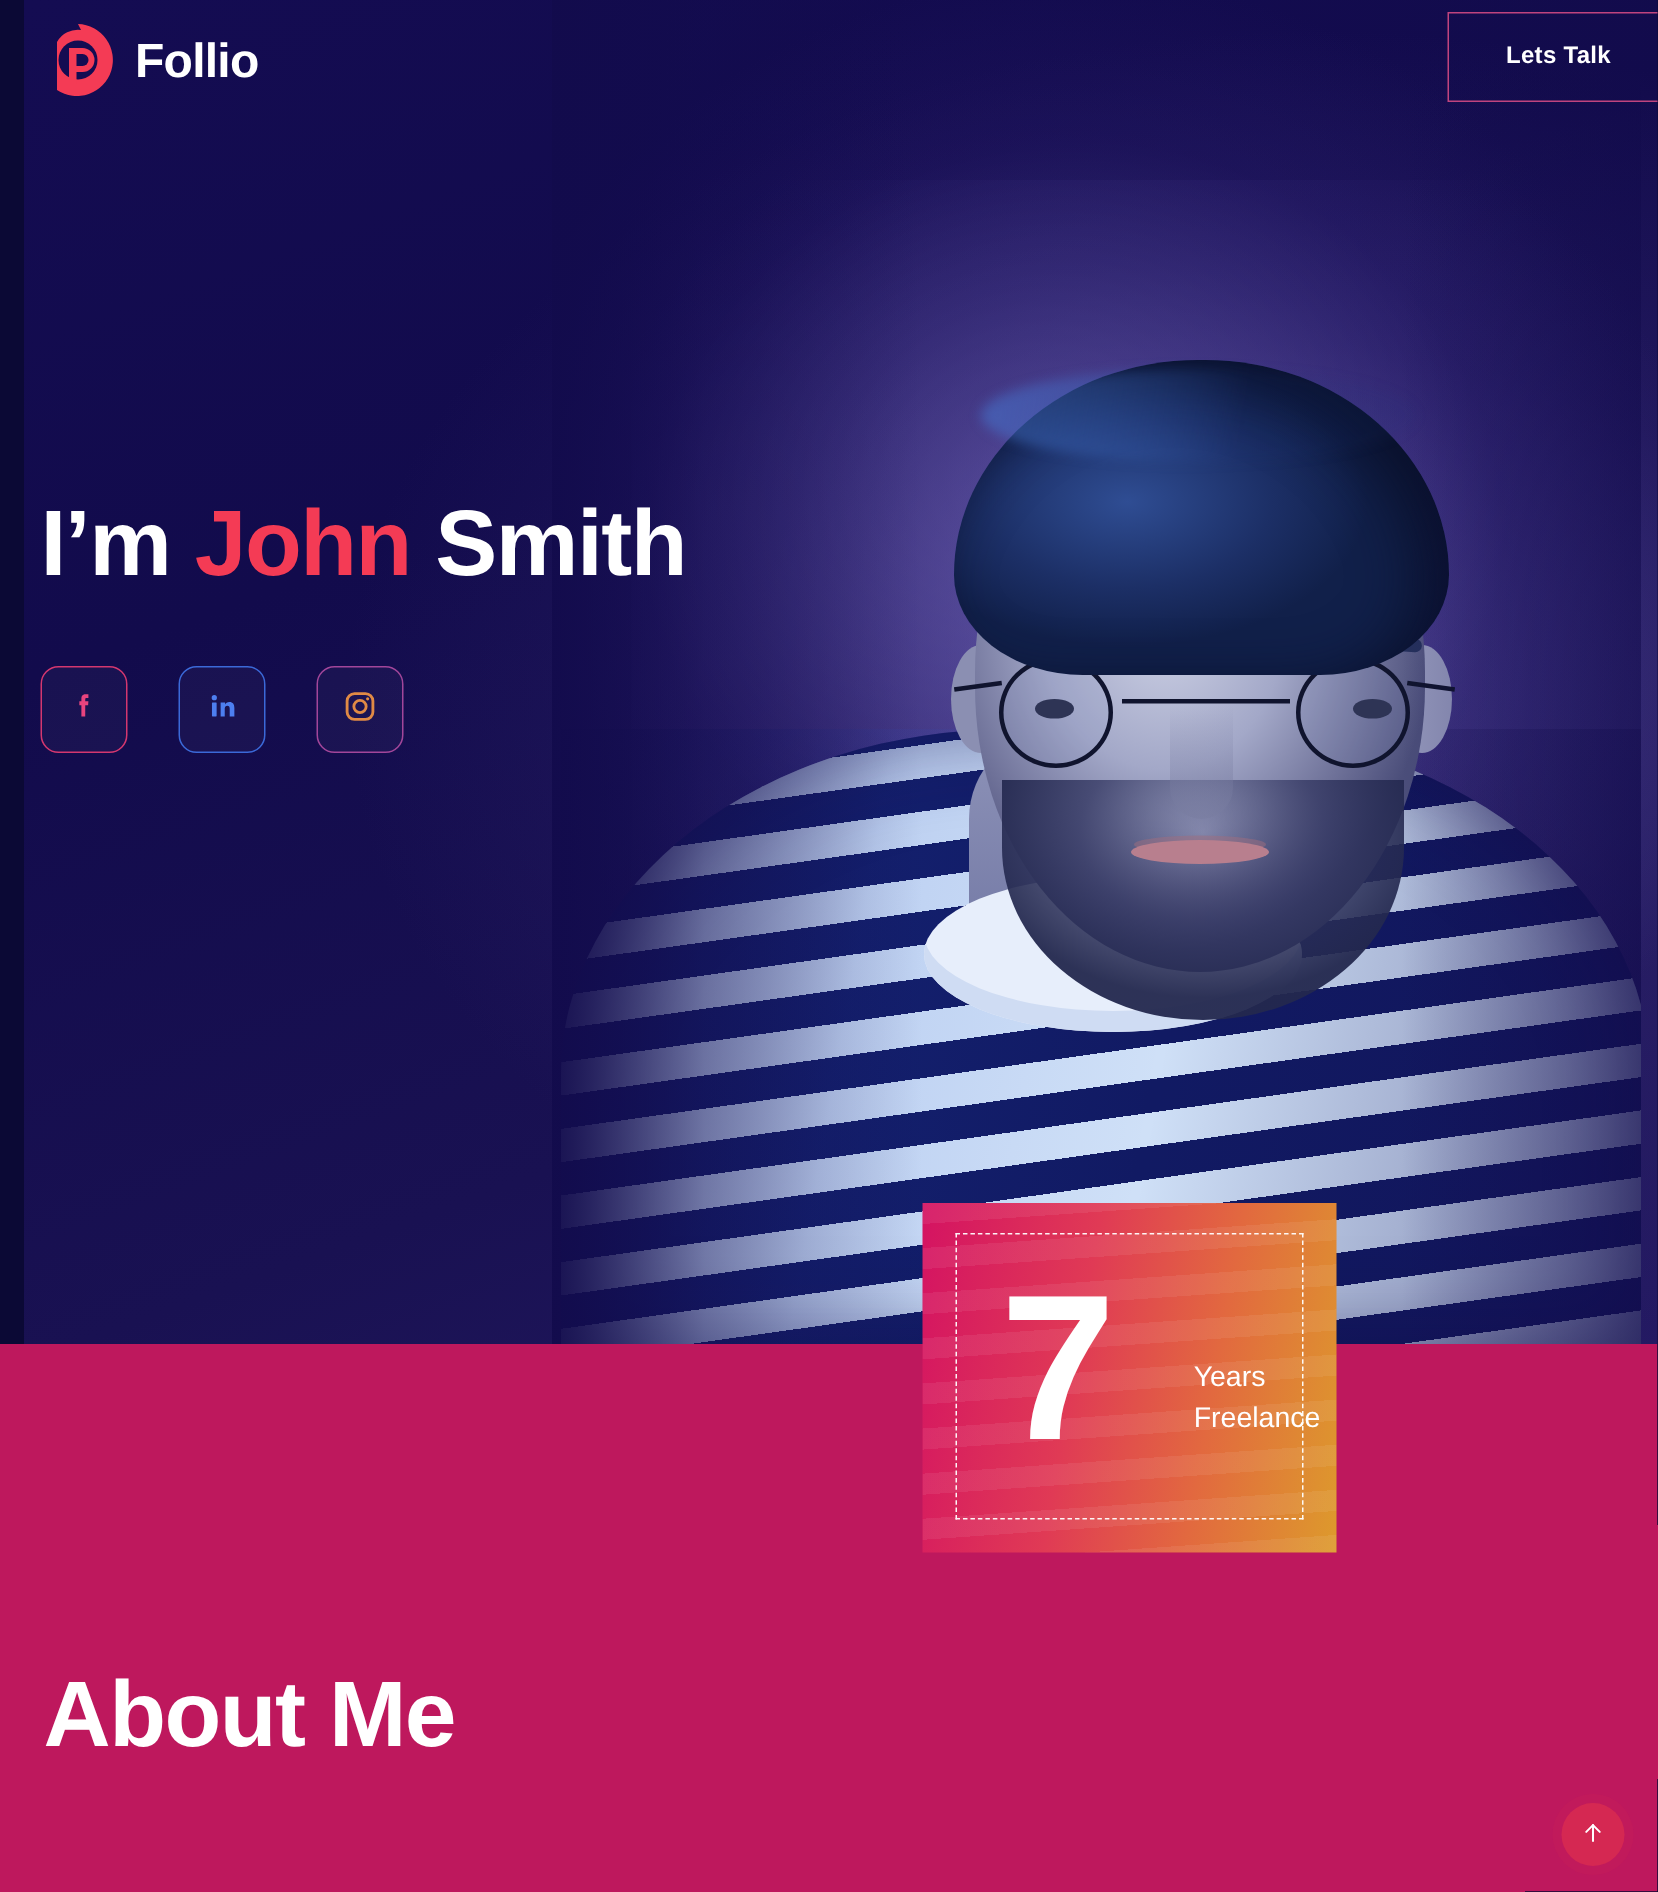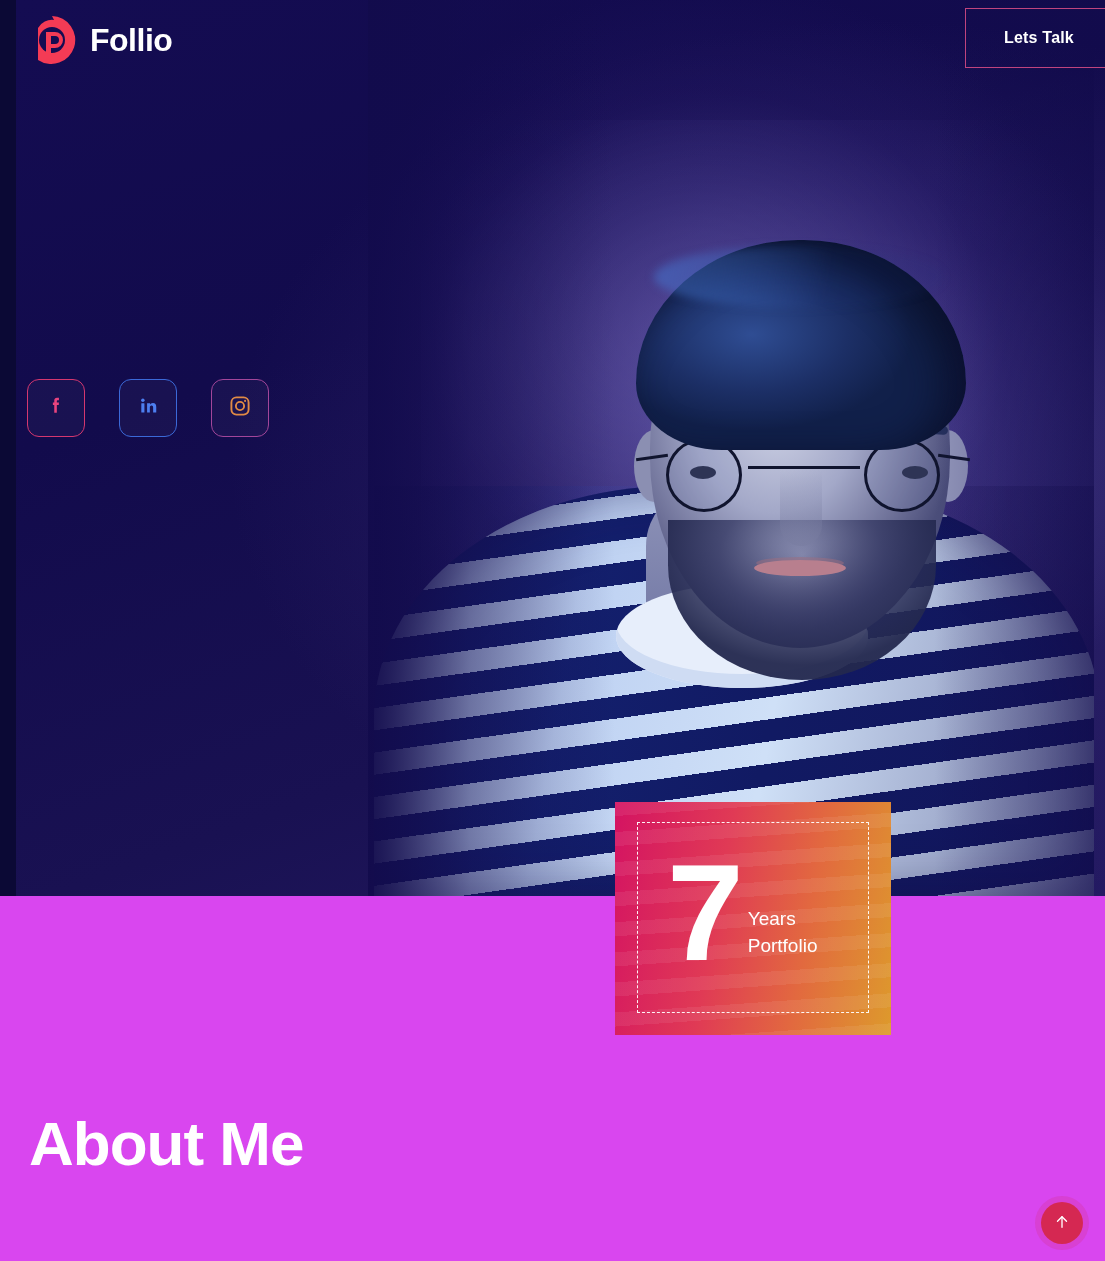--- a/index.html
+++ b/index.html
@@ -189,26 +189,26 @@
     border:1px dashed rgba(255,255,255,0.95);
   }
   .exp-inner {
     position:absolute; inset:0; display:flex; align-items:center;
     padding-left:52px; gap:8px;
   }
   .exp-num {
     font-size:138px; font-weight:bold; line-height:0.78; color:#fff;
     letter-spacing:-4px; transform:translateY(-6px);
   }
-  .exp-text { font-size:19px; line-height:1.42; color:#fff; transform:translateY(14px); }
+  .exp-text { font-size:19px; line-height:1.42; color:#fff; transform:translateY(14px);margin-left:48px; }
 
   
   .about {
     position:absolute; left:0; top:896px; width:1105px; height:365px;
-    background:#d946ef;
+    background:#be185d;
   }
   .about-title {
     position:absolute; left:29px; top:212px;
     font-size:62px; font-weight:bold; letter-spacing:-1px; color:#fff;
   }
 
   
   .scroll-top {
     position:absolute; right:22px; bottom:17px; width:42px; height:42px;
     border-radius:50%; background:#d52852; border:none; cursor:pointer;
@@ -259,20 +259,21 @@
         </svg>
       </span>
       <span class="brand-name">Follio</span>
     </div>
 
 
     <button class="cta-btn">Lets Talk</button>
   </header>
 
   <div class="hero-copy">
+    <h1 class="hero-title"><span>I’m </span><span class="accent">John</span><span> Smith</span></h1>
 
 
     <div class="socials">
       <a class="social fb">
         <span>
           <svg width="22" height="22" viewBox="0 0 24 24" fill="#e8447e">
             <path d="M15.2 8.1h-2.3V6.7c0-.7.4-.9.8-.9h1.5V3.1h-2.1c-2.4 0-3 1.8-3 2.9v2.1H8.6v2.9h1.5v8.3h2.8v-8.3h2.1l.2-2.9z"></path>
           </svg>
         </span>
       </a>
@@ -297,21 +298,21 @@
     </div>
   </div>
 </section>
 
 <div class="exp-badge">
   <div class="exp-dash"></div>
   <div class="exp-inner">
     <div class="exp-num">7</div>
     <div class="exp-text">
       <div>Years</div>
-      <div>Portfolio</div>
+      <div>Freelance</div>
     </div>
   </div>
 </div>
 
 <section class="about">
   <h2 class="about-title">About Me</h2>
 </section>
 
 <button class="scroll-top">
   <span>

